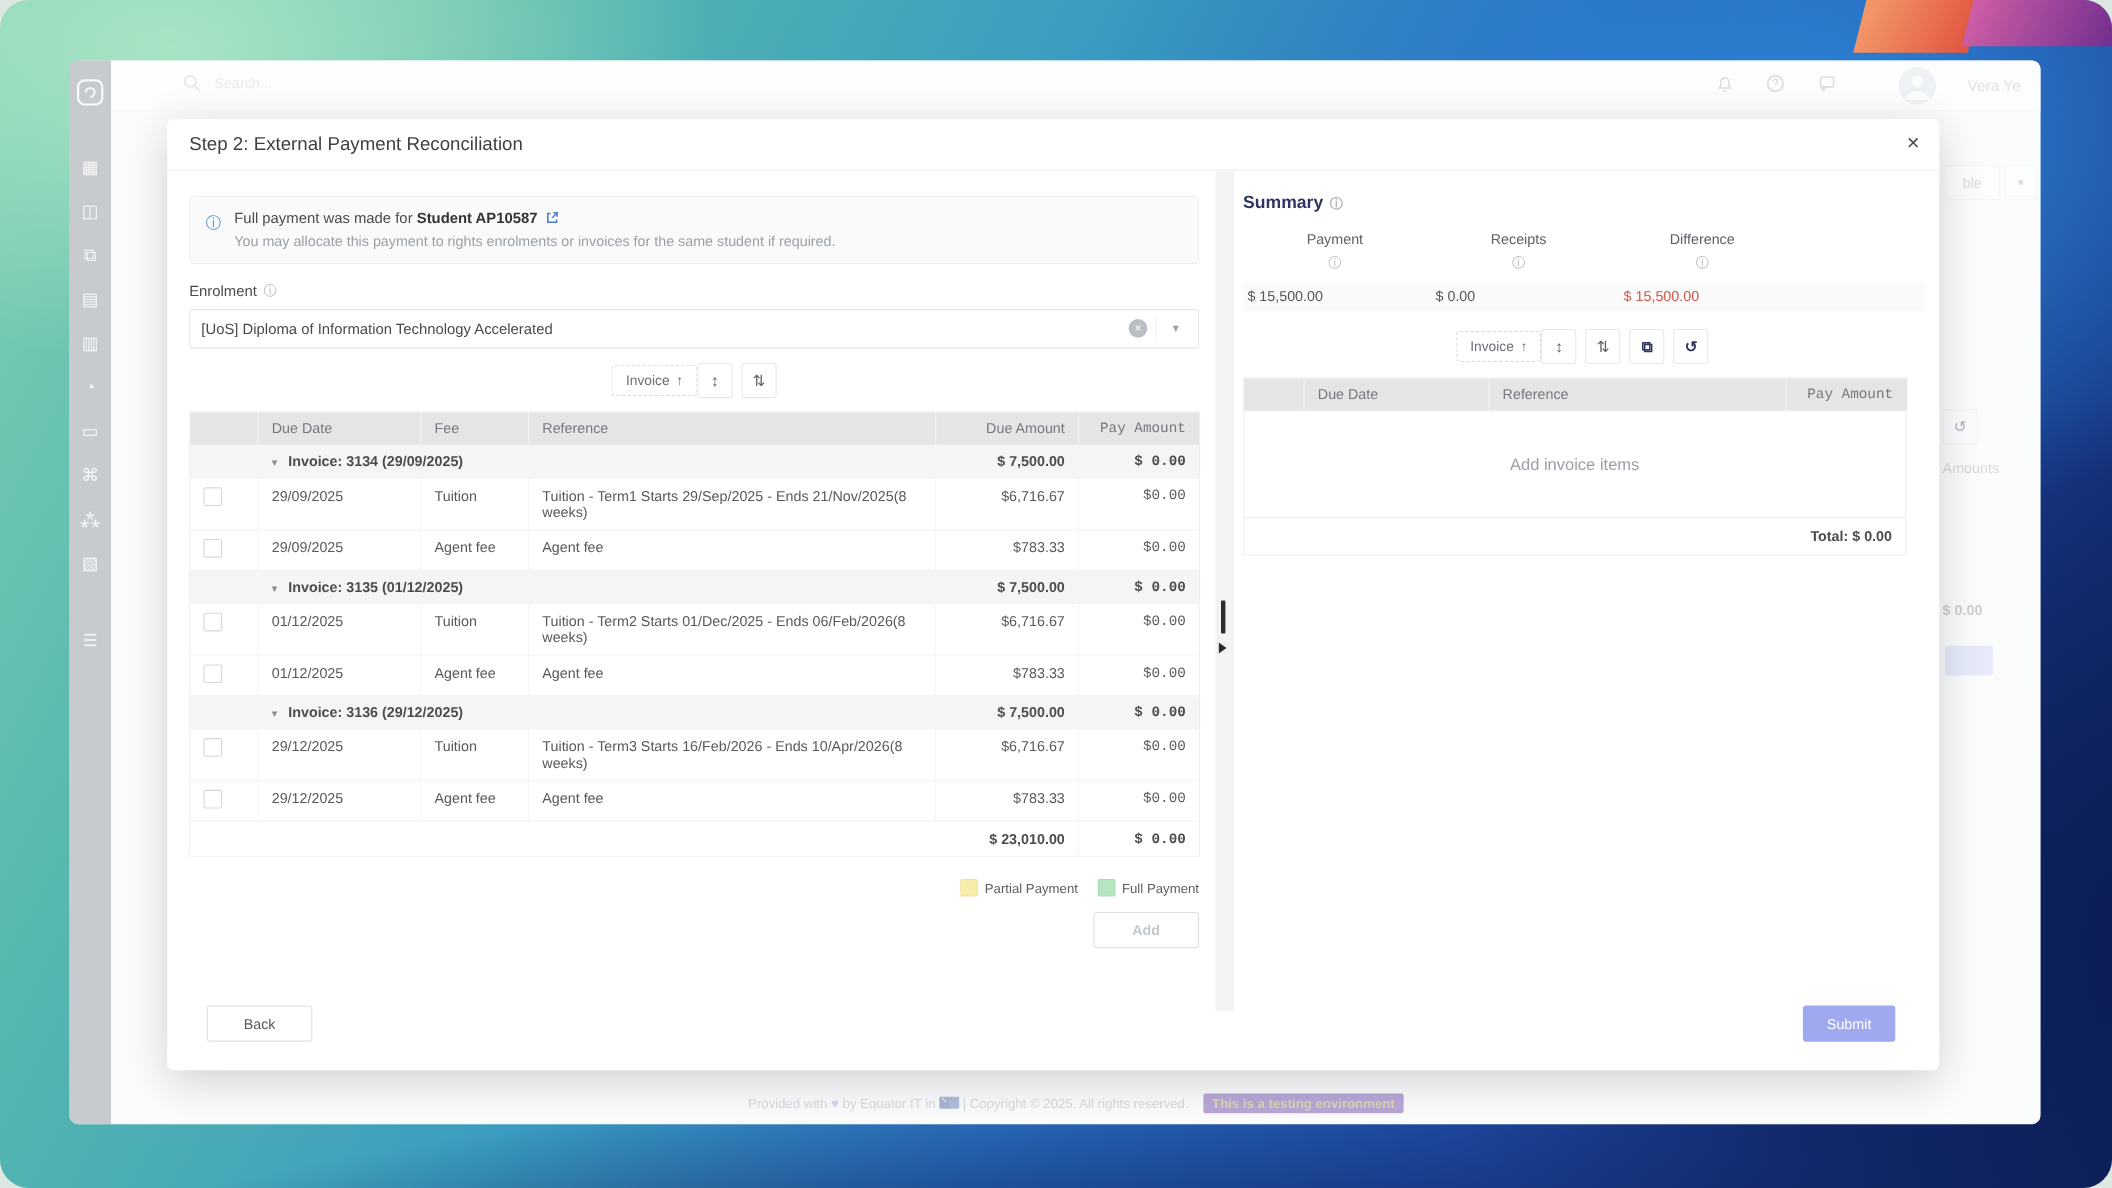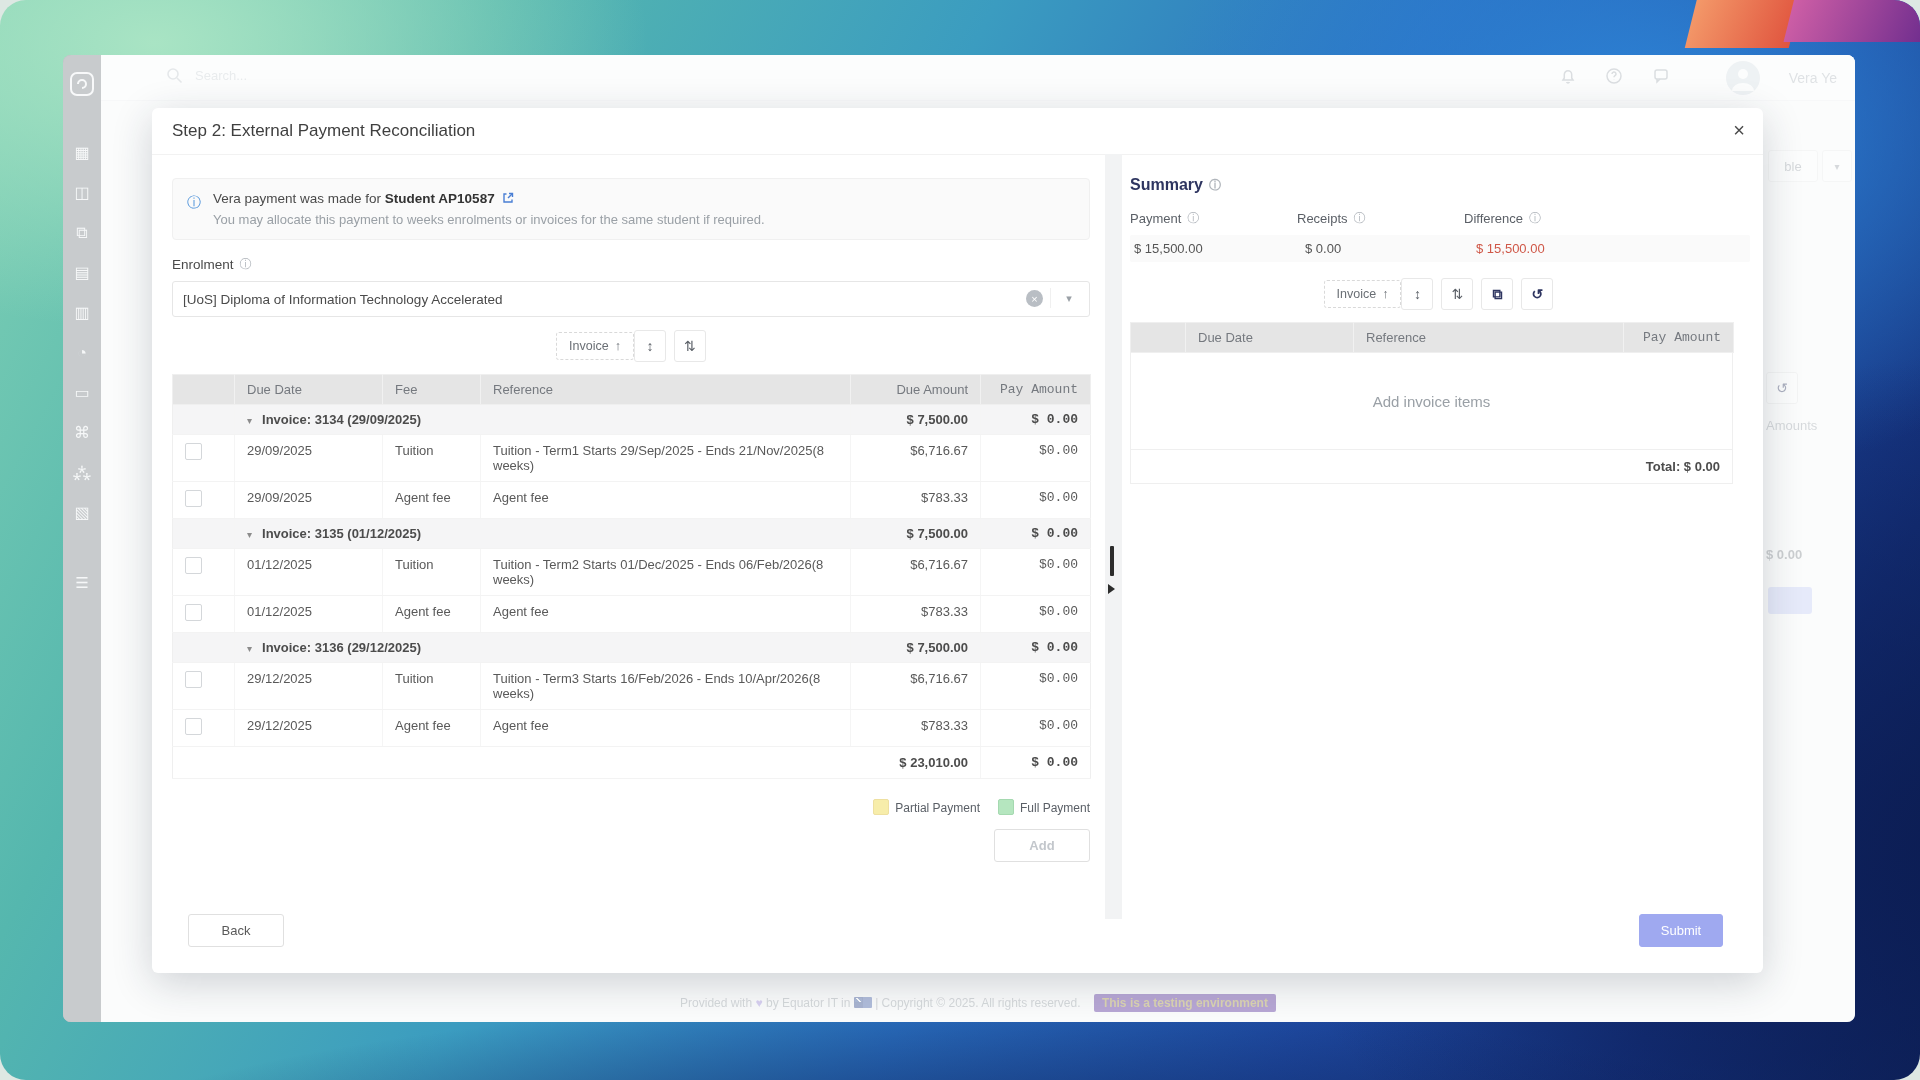--- a/index.html
+++ b/index.html
@@ -96,21 +96,21 @@
   .sw{display:inline-block;width:14px;height:14px;border-radius:2px;margin-right:6px;vertical-align:-3px;}
   .sw-partial{background:#f7edaa;border:1px solid #eee0a0;}
   .sw-full{background:#b5e6bf;border:1px solid #a5d9b0;}
   .add-row{margin-top:14px;display:flex;justify-content:flex-end;}
   .btn{border:1px solid #e0e0e0;border-radius:3px;background:#fff;font-size:13px;padding:8px 0;text-align:center;cursor:pointer;}
   .btn-add{width:94px;color:#c3c7cc;font-weight:bold;}
 
   
   .sum-title{margin-top:22px;font-size:16px;font-weight:bold;color:#2e3560;display:flex;align-items:center;gap:6px;}
   .metrics{display:flex;margin-top:16px;}
-  .metric{width:167px;font-size:13px;color:#5a5f66;display:flex;gap:6px;align-items:center;}
+  .metric{width:167px;font-size:13px;color:#5a5f66;display:flex;gap:6px;align-items:center;flex-direction:column;}
   .metric-vals{display:flex;margin-top:8px;background:#fafafa;padding:6px 0;border-radius:2px;}
   .mv{width:167px;font-size:13px;color:#555;padding-left:4px;}
   .mv.diff{color:#cf5747;}
 
   .rtable-wrap{margin-top:12px;}
   .empty-body{height:96px;display:flex;align-items:center;justify-content:center;color:#9aa0a6;font-size:15px;border-left:1px solid #efefef;border-right:1px solid #efefef;background:#fff;}
   .rtotal{border:1px solid #efefef;border-top:1px solid #efefef;padding:9px 12px;text-align:right;font-size:13px;font-weight:bold;color:#4c4c4c;background:#fff;}
 
   .modal-footer .btn-back{position:absolute;left:36px;bottom:26px;width:94px;color:#595959;}
   .modal-footer .btn-submit{position:absolute;right:40px;bottom:26px;width:82px;background:#9fa9f0;border:1px solid #9fa9f0;color:#fff;}
@@ -202,29 +202,29 @@
   <div class="modal">
     <div class="modal-header">
       <span class="modal-title">Step 2: External Payment Reconciliation</span>
       <span class="modal-close">×</span>
     </div>
 
     <div class="left-pane">
       <div class="banner">
         <span class="banner-info">ⓘ</span>
         <div class="banner-l1">
-          <span>Vera payment was made for</span>
+          <span>Full payment was made for</span>
           <b>Student AP10587</b>
           <svg class="ext-link" width="12" height="12" viewBox="0 0 12 12" fill="none" stroke="#4a7fd4" stroke-width="1.4">
             <path d="M4.5 2H2v8h8V7.5"></path>
               <path d="M7 1.5h3.5V5"></path>
               <path d="M10.5 1.5 6 6"></path>
           </svg>
         </div>
-        <div class="banner-l2">You may allocate this payment to weeks enrolments or invoices for the same student if required.</div>
+        <div class="banner-l2">You may allocate this payment to rights enrolments or invoices for the same student if required.</div>
       </div>
 
       <div class="field-label">
         <span>Enrolment</span>
         <span class="info-glyph">ⓘ</span>
       </div>
       <div class="select">
         <span>[UoS] Diploma of Information Technology Accelerated</span>
         <span class="select-clear">×</span>
         <span class="select-caret">▾</span>

